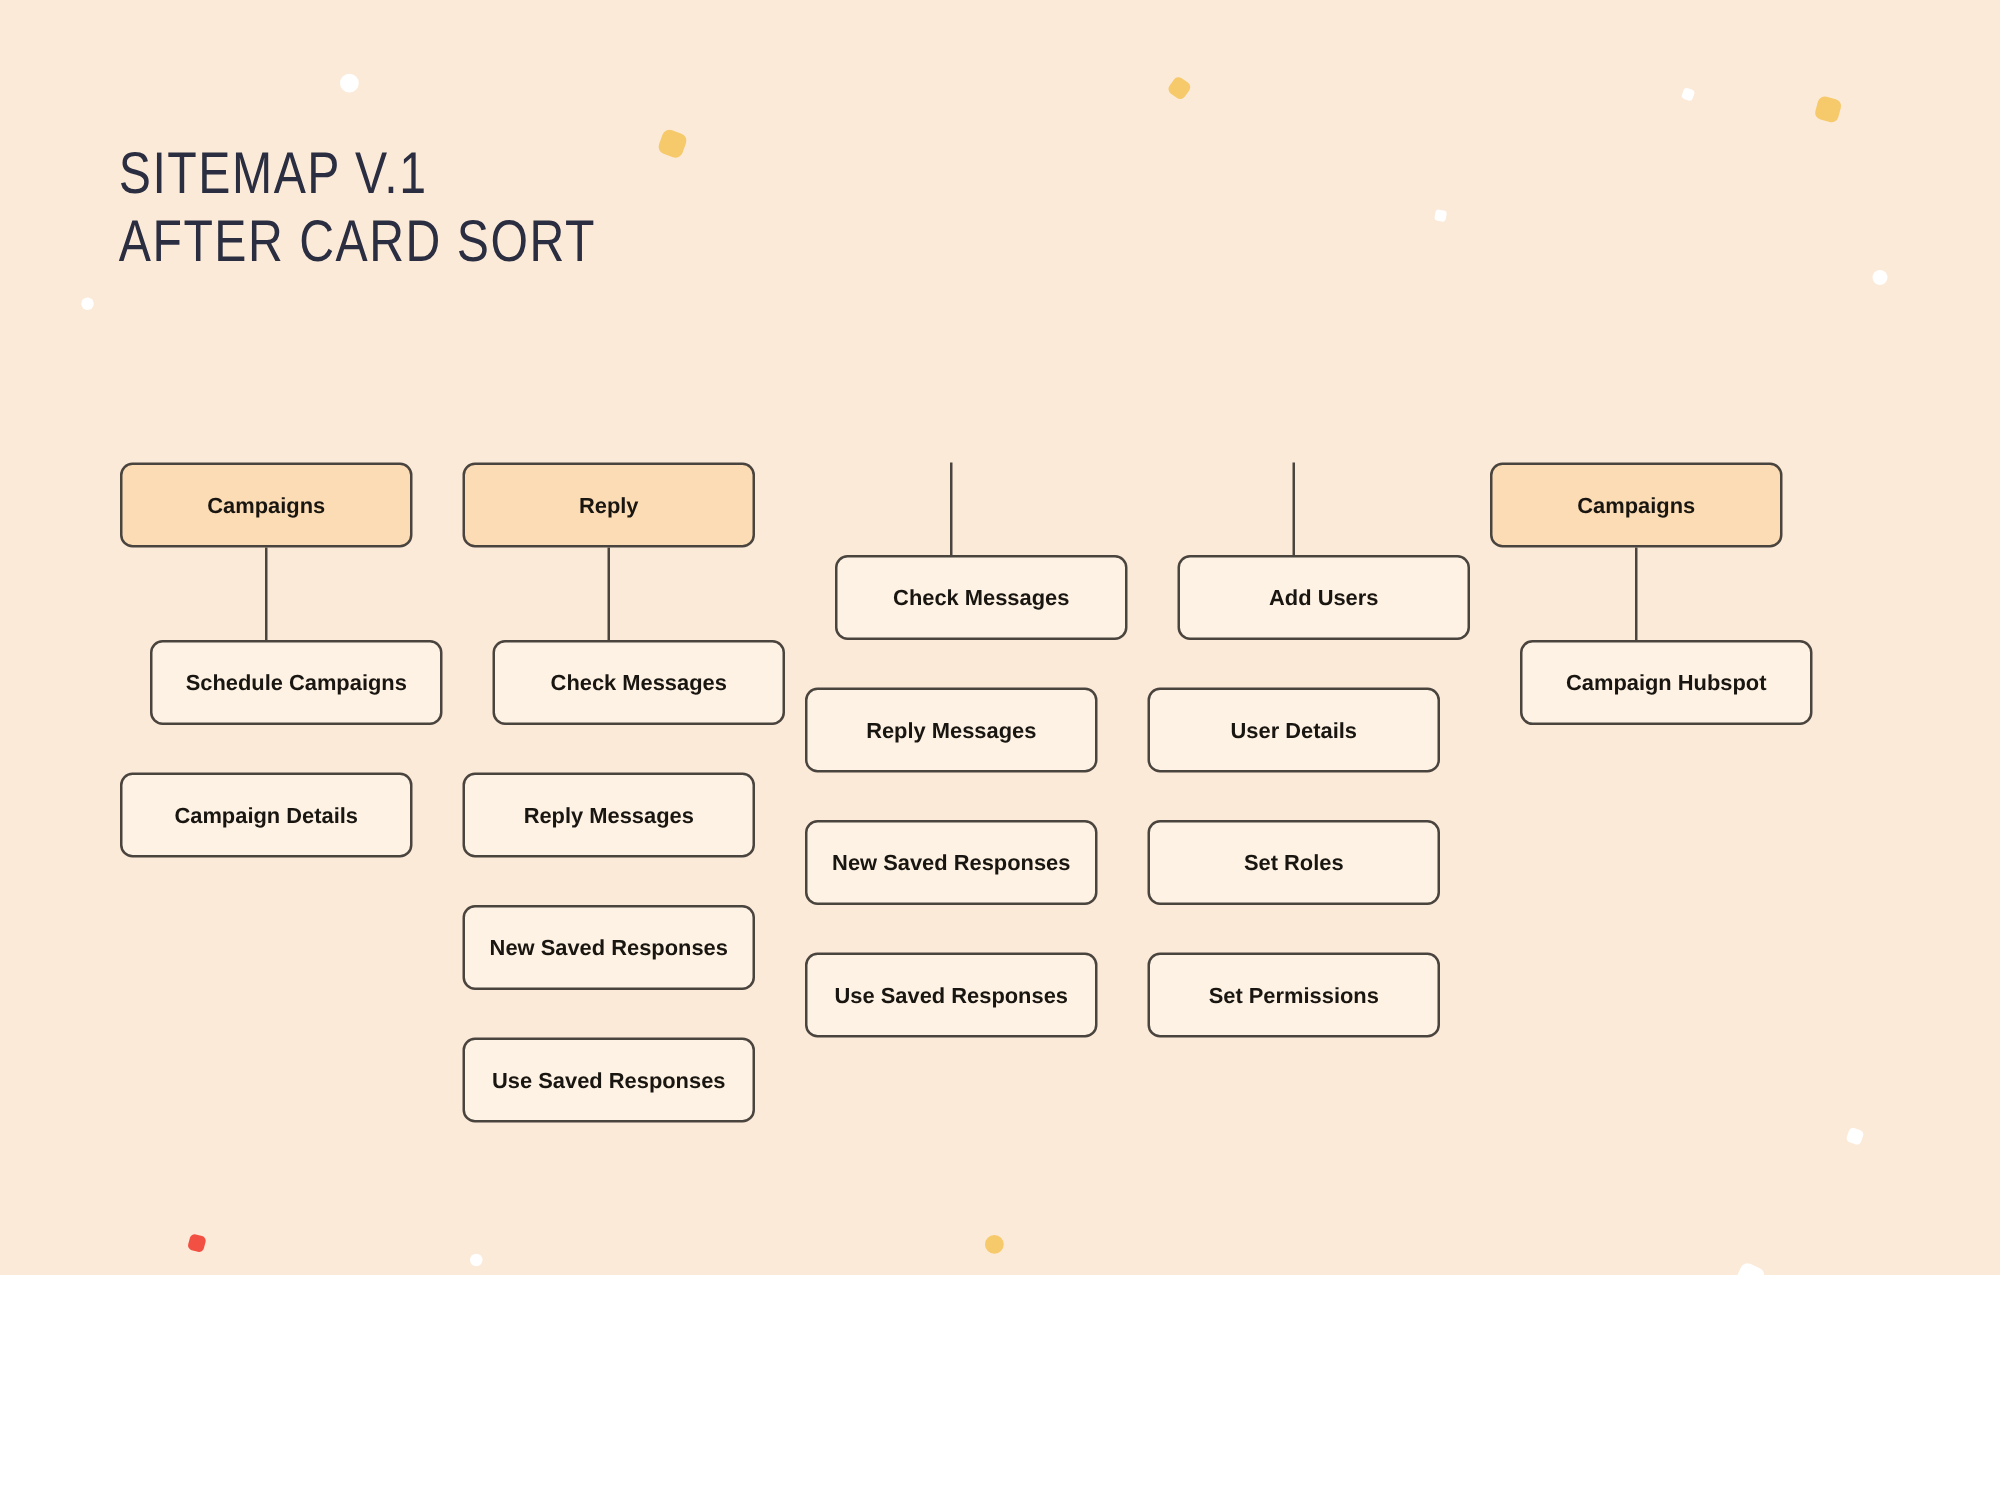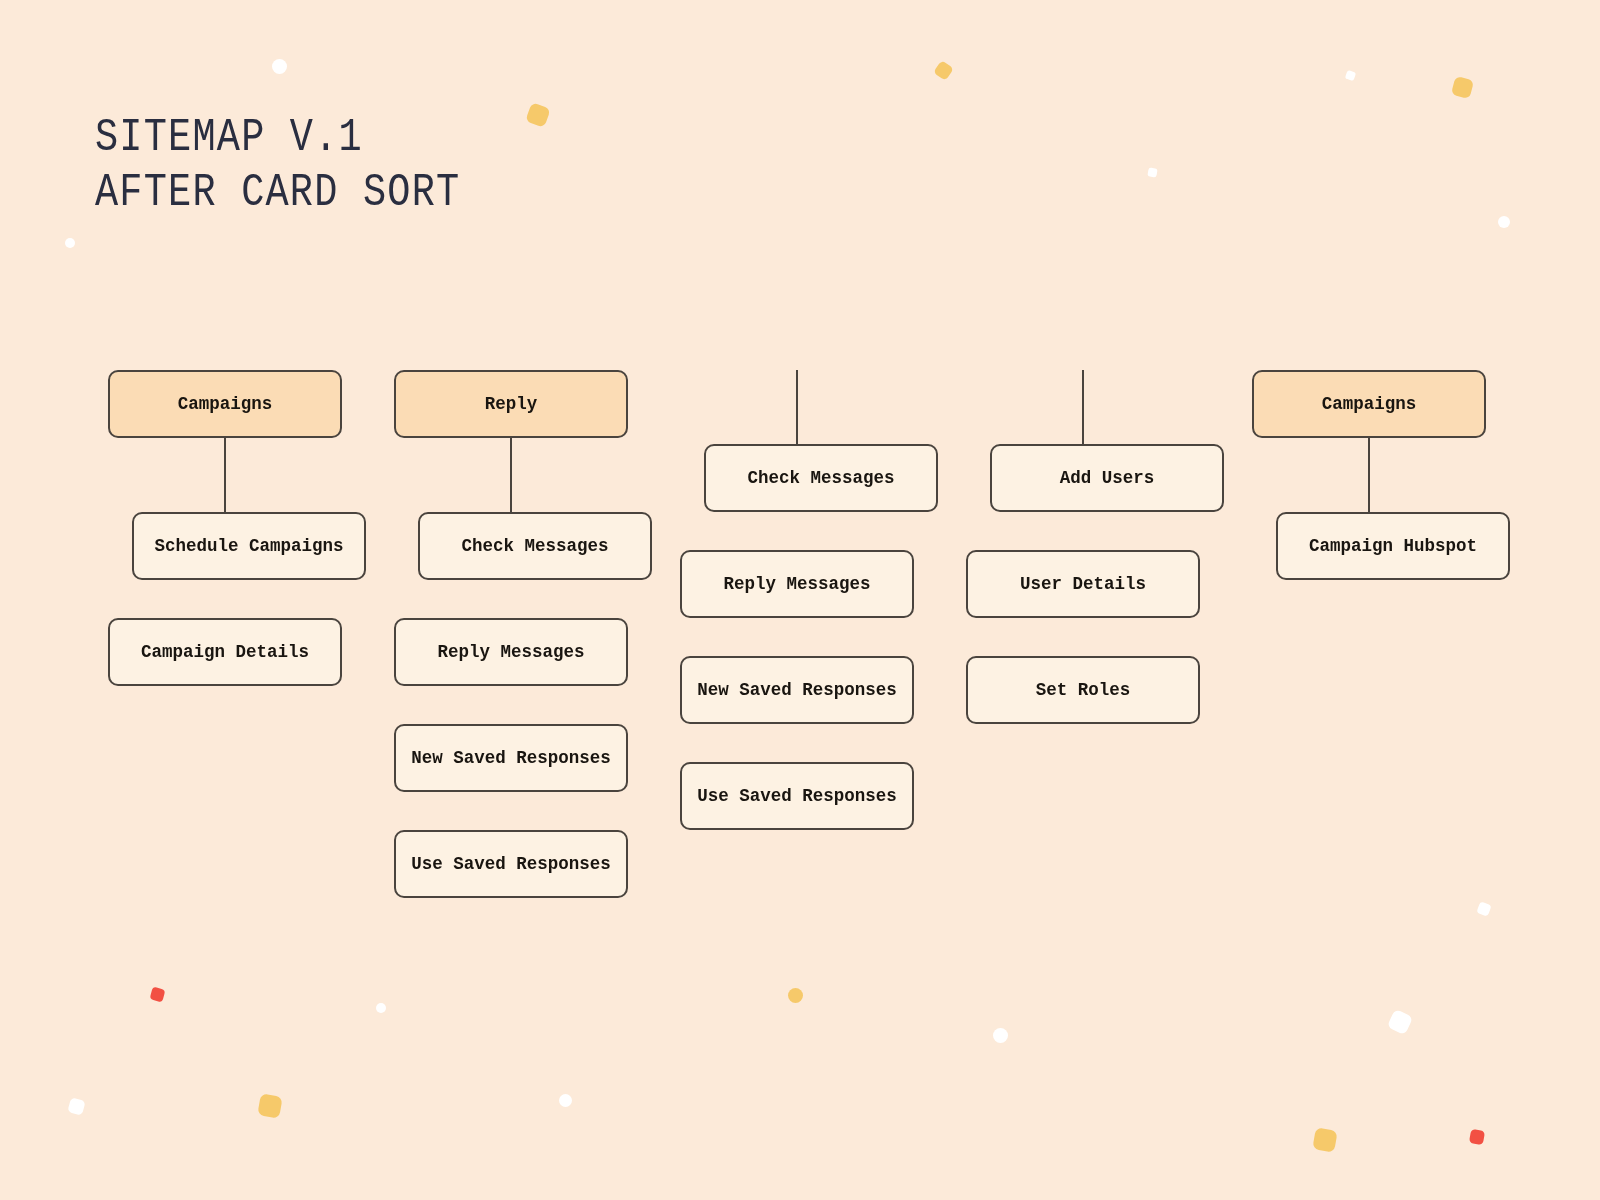--- a/index.html
+++ b/index.html
@@ -1,34 +1,34 @@
 <!DOCTYPE html>
 <html><head>
 <meta charset="utf-8">
 <style>
   html,body{margin:0;padding:0;}
   .canvas{
     position:relative;
-    width:1600px;height:1200px;
+    width:1600px;height:1020px;
     background:var(--bg,#fcead9);
     overflow:hidden;
-    font-family:Liberation Mono, monospace;
+    font-family:Liberation Sans, sans-serif;
   }
   .title{
     position:absolute;left:95px;top:110px;
     color:var(--title,#2a2e40);
     transform:scaleX(0.82);transform-origin:left top;
     letter-spacing:1.5px;
     font-weight:400;
     white-space:nowrap;
   }
   .title .line{font-size:47px;line-height:55px;}
   #columns{
-    position:absolute;left:108px;top:370px;
-    display:flex;gap:52px;
+    position:absolute;left:96px;top:370px;
+    display:flex;gap:40px;
   }
   .col{display:flex;flex-direction:column;width:234px;}
   .box{
     box-sizing:border-box;
     width:234px;height:68px;
     border:2px solid var(--line,#4a443e);
     border-radius:10px;
     display:flex;align-items:center;justify-content:center;
     text-align:center;
     font-weight:bold;font-size:17.5px;
@@ -76,20 +76,21 @@
         <div class="box child first">Check Messages</div>
         <div class="box child">Reply Messages</div>
         <div class="box child">New Saved Responses</div>
         <div class="box child">Use Saved Responses</div>
       </div>
       <div class="col">
         <div class="connector"></div>
         <div class="box child first">Add Users</div>
         <div class="box child">User Details</div>
         <div class="box child">Set Roles</div>
+        <div class="box child">Set Permissions</div>
       </div>
       <div class="col">
         <div class="box header">Campaigns</div>
         <div class="connector"></div>
         <div class="box child first">Campaign Hubspot</div>
       </div>
     </div>
 
   <div id="confetti-layer">
       <div class="confetti circle" style="left: 271.5px; top: 58.5px; width: 15px; height: 15px; background: rgb(255, 255, 255);"></div>

